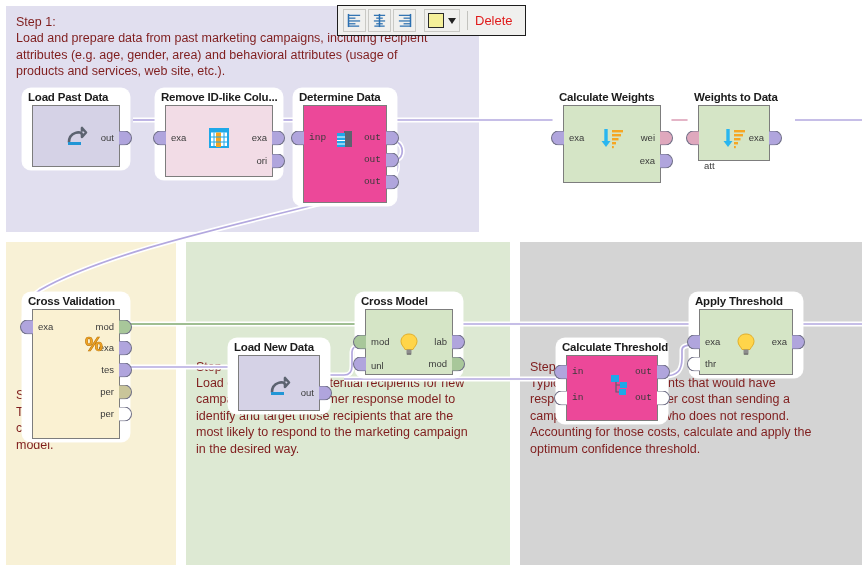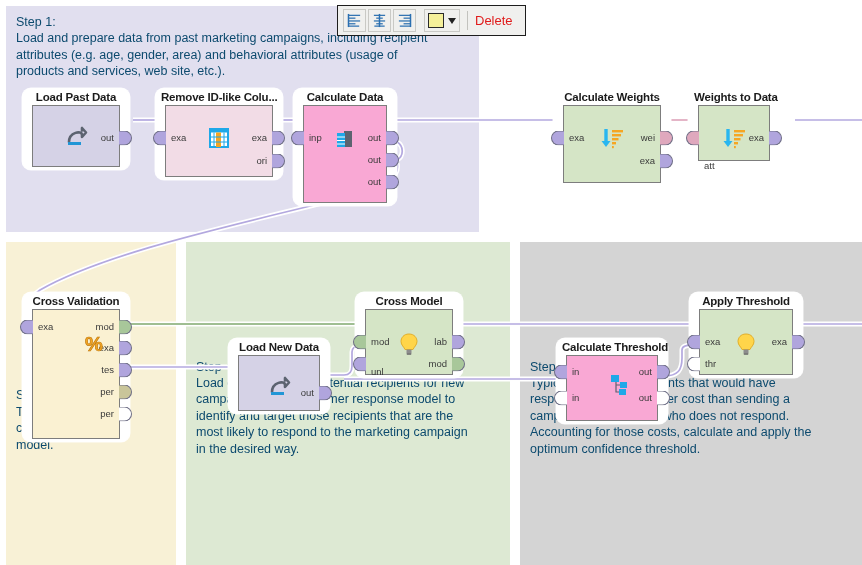--- a/index.html
+++ b/index.html
@@ -20,21 +20,21 @@
   
   .region {
     position: absolute;
     overflow: hidden;
   }
   .region-text {
     position: absolute;
     left: 10px; right: 8px;
     font-size: 12.5px;
     line-height: 16.4px;
-    color: #0c4a6e;
+    color: #7f1d1d;
     white-space: pre-wrap;
   }
   .region-text.top { top: 8px; }
 
   #region-step1 { left: 6px;  top: 6px;   width: 473px; height: 226px; background: #e1dfef; }
   #region-step2 { left: 489px;top: 6px;   width: 373px; height: 226px; background: #dde9d3; }
   #region-step3 { left: 6px;  top: 242px; width: 170px; height: 323px; background: #f8f1d6; }
   #region-step4 { left: 186px;top: 242px; width: 324px; height: 323px; background: #dde9d3; }
   #region-step5 { left: 520px;top: 242px; width: 342px; height: 323px; background: #d4d4d4; }
 
@@ -51,21 +51,21 @@
 
   
   .op {
     position: absolute;
     background: #ffffff;
     border-radius: 9px;
     padding: 2px 0 3px 0;
     box-shadow: 0 0 0 0.5px rgba(255,255,255,0.9);
   }
   .op-title {
-    text-align: center;
+    text-align: left;
     font-size: 11.5px;
     font-weight: bold;
     color: #1b1b1b;
     letter-spacing: -0.2px;
     padding: 1px 6px 2px 6px;
     white-space: nowrap;
     overflow: hidden;
   }
   .op-body {
     position: relative;
@@ -124,21 +124,21 @@
     transform: translateY(-50%);
     background: #ffffff;
     z-index: -1;
   }
   .halo.in  { left: -16px;  border-radius: 11px 0 0 11px; }
   .halo.out { right: -16px; border-radius: 0 11px 11px 0; }
 
   
   .fill-lav   { background: #d5d2e6; }
   .fill-pink  { background: #f2dce6; }
-  .fill-peach { background: #f9a8d4; }
+  .fill-peach { background: #ec4899; font-family: Liberation Mono, monospace; }
   .fill-green { background: #d5e5c6; }
   .fill-cream { background: #faf1d2; }
 
   
   #toolbar {
     position: absolute;
     left: 337px; top: 5px;
     width: 189px; height: 31px;
     background: #f0f0ee;
     border: 1.5px solid #1d1d1d;
@@ -303,21 +303,21 @@
             <line x1="4" y1="17" x2="22" y2="17"></line>
             <line x1="8" y1="7.5" x2="8" y2="22"></line>
             <line x1="18" y1="7.5" x2="18" y2="22"></line>
           </g>
         </svg>
       </span>
     </div>
   </div>
 
   <div class="op" style="left:293px; top:88px; width:104px;">
-    <div class="op-title">Calculate Data</div>
+    <div class="op-title">Determine Data</div>
     <div class="op-body fill-peach" style="height:98px;">
       <span class="plabel left" style="top:32px;">inp</span>
       <span class="halo in" style="top:32px;"></span>
       <span class="port in c-purple" style="top:32px;"></span>
       <span class="plabel right" style="top:32px;">out</span>
       <span class="halo out" style="top:32px;"></span>
       <span class="port out c-purple" style="top:32px;"></span>
       <span class="plabel right" style="top:54px;">out</span>
       <span class="halo out" style="top:54px;"></span>
       <span class="port out c-purple" style="top:54px;"></span>
@@ -434,21 +434,21 @@
       </span>
     </div>
   </div>
 
   <div class="op" style="left:355px; top:292px; width:108px;">
     <div class="op-title">Cross Model</div>
     <div class="op-body fill-green" style="height:66px;">
       <span class="plabel left" style="top:32px;">mod</span>
       <span class="halo in" style="top:32px;"></span>
       <span class="port in c-green" style="top:32px;"></span>
-      <span class="plabel left" style="top:62px;">unl</span>
+      <span class="plabel left" style="top:56px;">unl</span>
       <span class="halo in" style="top:54px;"></span>
       <span class="port in c-purple" style="top:54px;"></span>
       <span class="plabel right" style="top:32px;">lab</span>
       <span class="halo out" style="top:32px;"></span>
       <span class="port out c-purple" style="top:32px;"></span>
       <span class="plabel right" style="top:54px;">mod</span>
       <span class="halo out" style="top:54px;"></span>
       <span class="port out c-green" style="top:54px;"></span>
       <span class="op-icon" style="top:34px;">
         <svg viewBox="0 0 26 26" width="26" height="26">

